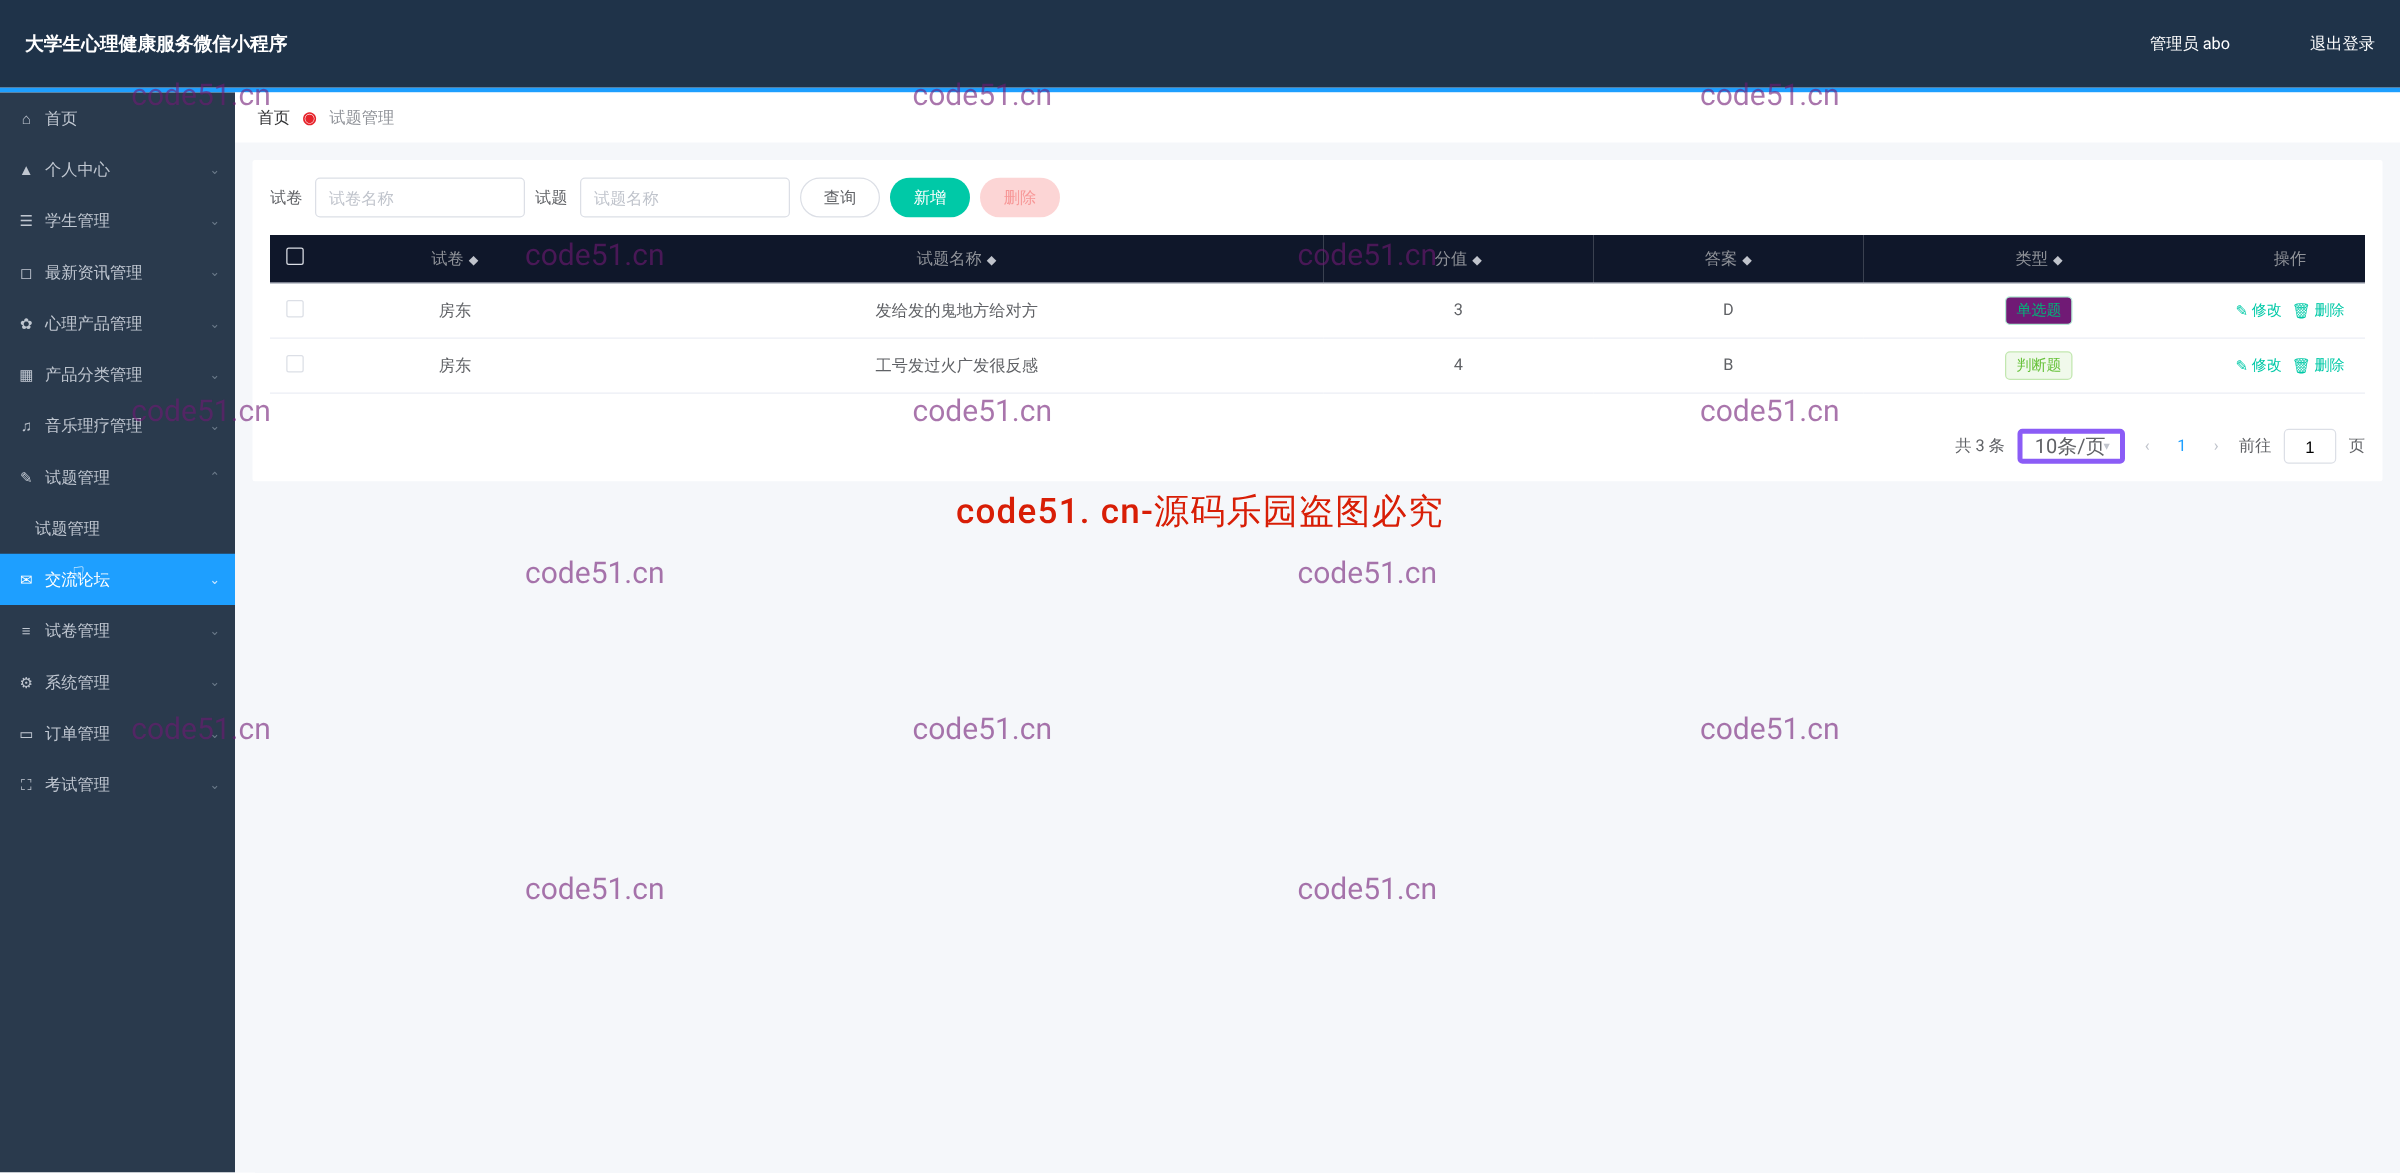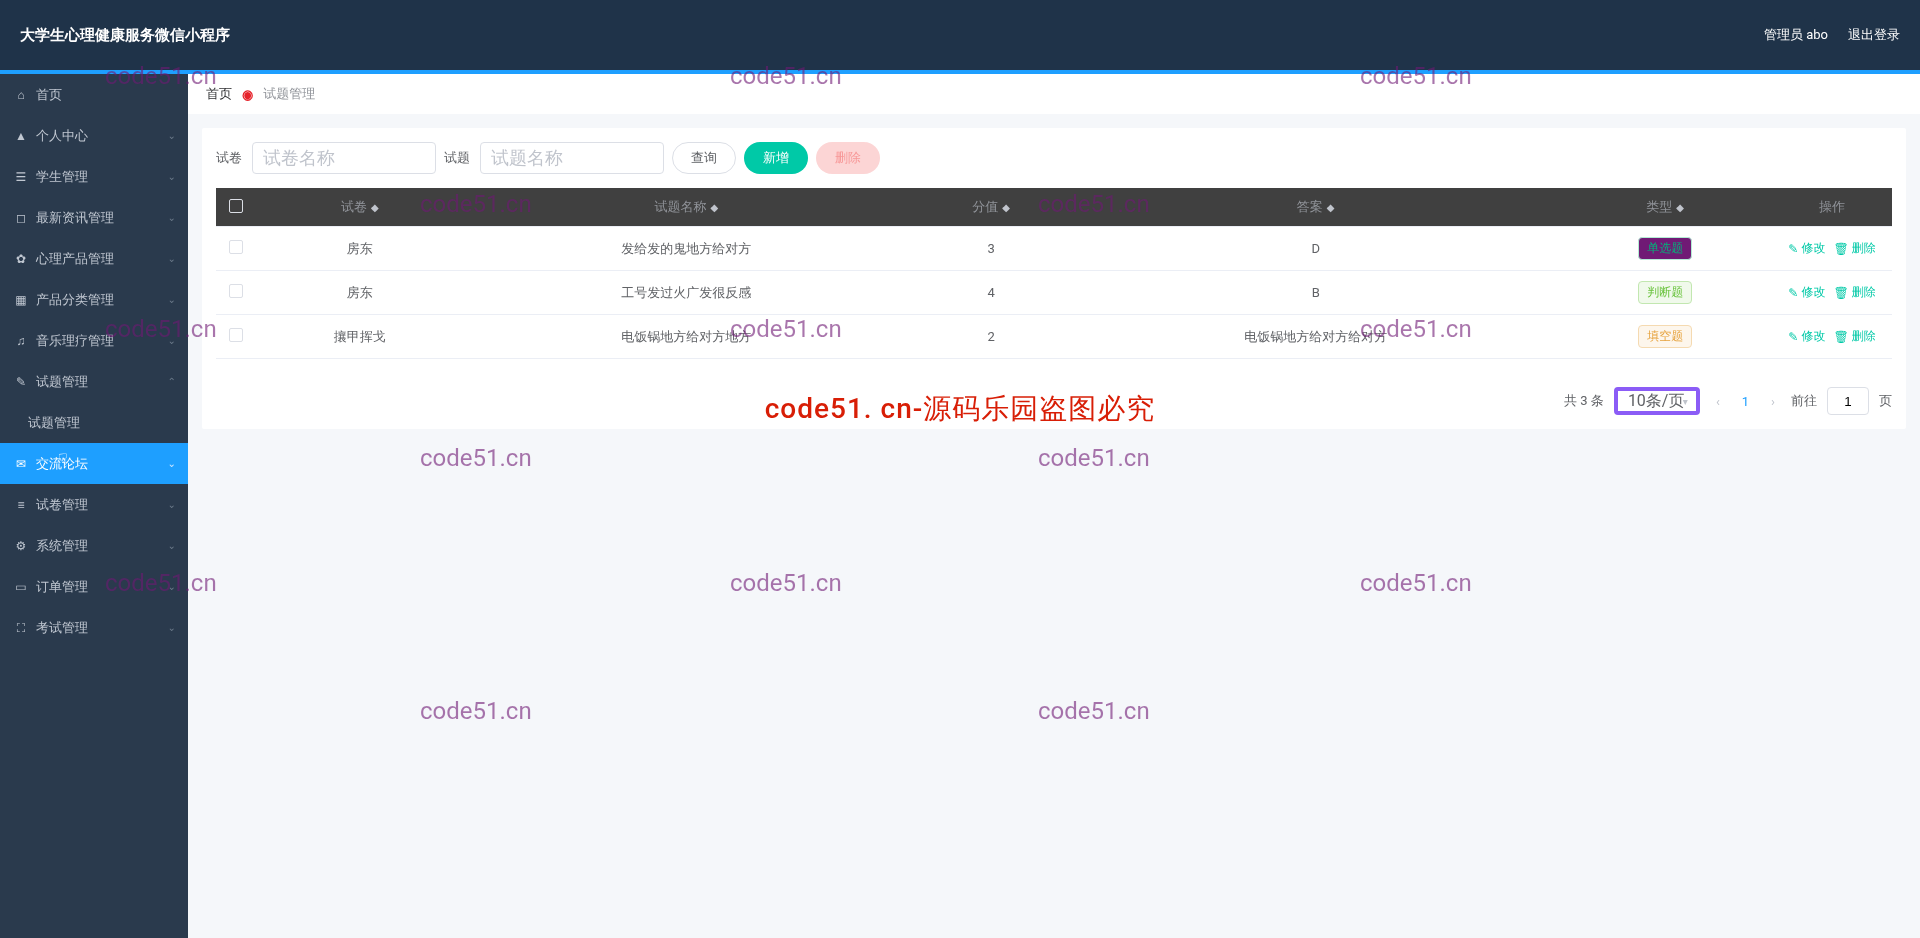--- a/index.html
+++ b/index.html
@@ -1,46 +1,46 @@
 <!DOCTYPE html>
 <html><head>
 <meta charset="utf-8">
 <style>
 * { margin:0; padding:0; box-sizing:border-box; }
 body { font-family: -apple-system,BlinkMacSystemFont,"Segoe UI",Roboto,"Helvetica Neue",Arial,"Microsoft YaHei",sans-serif; font-size:13px; color:#606266; background:#fff; }
 .app { display:flex; flex-direction:column; height:100vh; }
 .topbar { background:#1f3349; color:#fff; height:70px; display:flex; align-items:center; padding:0 20px; position:relative; }
 .topbar .title { font-size:15px; font-weight:bold; }
 .topbar .right { position:absolute; right:20px; display:flex; gap:20px; font-size:13px; }
-.topbar .right span { cursor:pointer; }
+.topbar .right span { cursor:pointer;margin-left:44px; }
 .bluebar { height:4px; background:#1e9fff; }
 .body { flex:1; display:flex; min-height:0; }
 .sidebar { width:188px; background:#2a3a4d; color:#c0c7d1; overflow:auto; }
 .sidebar .item { display:flex; align-items:center; height:41px; padding:0 14px; cursor:pointer; font-size:13px; position:relative; }
 .sidebar .item .icon { width:14px; height:14px; margin-right:8px; display:flex; align-items:center; justify-content:center; font-size:12px; }
 .sidebar .item .chev { position:absolute; right:12px; font-size:10px; color:#6b7a8a; }
 .sidebar .item.sub { padding-left:28px; }
 .sidebar .item.active { background:#1e9fff; color:#fff; }
 .sidebar .item.active .chev { color:#d0e8ff; }
 .main { flex:1; background:#f5f7fa; padding:0; overflow:auto; }
 .breadcrumb { background:#fff; height:40px; display:flex; align-items:center; padding:0 18px; font-size:13px; color:#303133; }
 .breadcrumb .sep { margin:0 10px; color:#e6232b; font-weight:bold; }
 .breadcrumb .cur { color:#909399; }
 .panel { background:#fff; margin:14px; padding:14px; border-radius:2px; }
 .search-row { display:flex; align-items:center; gap:8px; margin-bottom:14px; }
 .search-row .lab { font-size:13px; color:#606266; margin-right:2px; }
-.search-row input { height:32px; width:184px; border:1px solid #dcdfe6; border-radius:4px; padding:0 10px; font-size:18px; color:#606266; }
+.search-row input { height:32px; width:168px; border:1px solid #dcdfe6; border-radius:4px; padding:0 10px; font-size:13px; color:#606266; }
 .search-row input::placeholder { color:#c0c4cc; }
 .btn { height:32px; display:inline-flex; align-items:center; padding:0 18px; border-radius:16px; font-size:13px; cursor:pointer; border:1px solid transparent; }
 .btn-default { background:#fff; border-color:#dcdfe6; color:#606266; }
 .btn-success { background:#00c9a7; color:#fff; }
 .btn-danger-plain { background:#fbc4c4; color:#f56c6c; opacity:.7; }
 .table { width:100%; border-collapse:collapse; }
 .table th, .table td { border-bottom:1px solid #ebeef5; padding:10px 8px; text-align:center; font-size:13px; }
-.table th { color:#909399; font-weight:500; background:#404040; }
+.table th { color:#909399; font-weight:500; background:#0f172a; }
 .table td { color:#606266; }
 .sort { margin-left:4px; color:#c0c4cc; font-size:10px; }
 .checkbox { width:14px; height:14px; border:1px solid #dcdfe6; border-radius:2px; display:inline-block; }
 .tag { display:inline-block; padding:2px 8px; border-radius:4px; font-size:12px; }
 .tag-green { background:#701a75; color:#00b578; border:1px solid #b3ebd4; }
 .tag-lime { background:#f0f9eb; color:#67c23a; border:1px solid #c2e7b0; }
 .tag-orange { background:#fdf6ec; color:#e6a23c; border:1px solid #f5dab1; }
 .op-link { color:#00c9a7; font-size:12px; margin:0 4px; cursor:pointer; display:inline-flex; align-items:center; gap:3px; }
 .pagination { display:flex; align-items:center; justify-content:flex-end; gap:10px; margin-top:28px; font-size:13px; color:#606266; }
 .pagination .select { border:4px solid #8b5cf6; border-radius:4px; height:28px; padding:0 8px 0 10px; position:relative; font-size:16px; min-width:86px; display:flex; align-items:center; }
@@ -180,29 +180,20 @@
               </tr>
               <tr>
                 <td><span class="checkbox"></span></td>
                 <td>房东</td>
                 <td>工号发过火广发很反感</td>
                 <td>4</td>
                 <td>B</td>
                 <td><span class="tag tag-lime">判断题</span></td>
                 <td><span class="op-link"><span>✎</span>修改</span><span class="op-link"><span>🗑</span>删除</span></td>
               </tr>
-              <tr>
-                <td><span class="checkbox"></span></td>
-                <td>攘甲挥戈</td>
-                <td>电饭锅地方给对方地方</td>
-                <td>2</td>
-                <td>电饭锅地方给对方给对方</td>
-                <td><span class="tag tag-orange">填空题</span></td>
-                <td><span class="op-link"><span>✎</span>修改</span><span class="op-link"><span>🗑</span>删除</span></td>
-              </tr>
             </tbody>
         </table>
         <div class="pagination">
           <span>共 3 条</span>
           <span class="select">10条/页</span>
           <span class="arrow">‹</span>
           <span class="page-num">1</span>
           <span class="arrow">›</span>
           <span>前往</span>
           <input value="1" style="">

